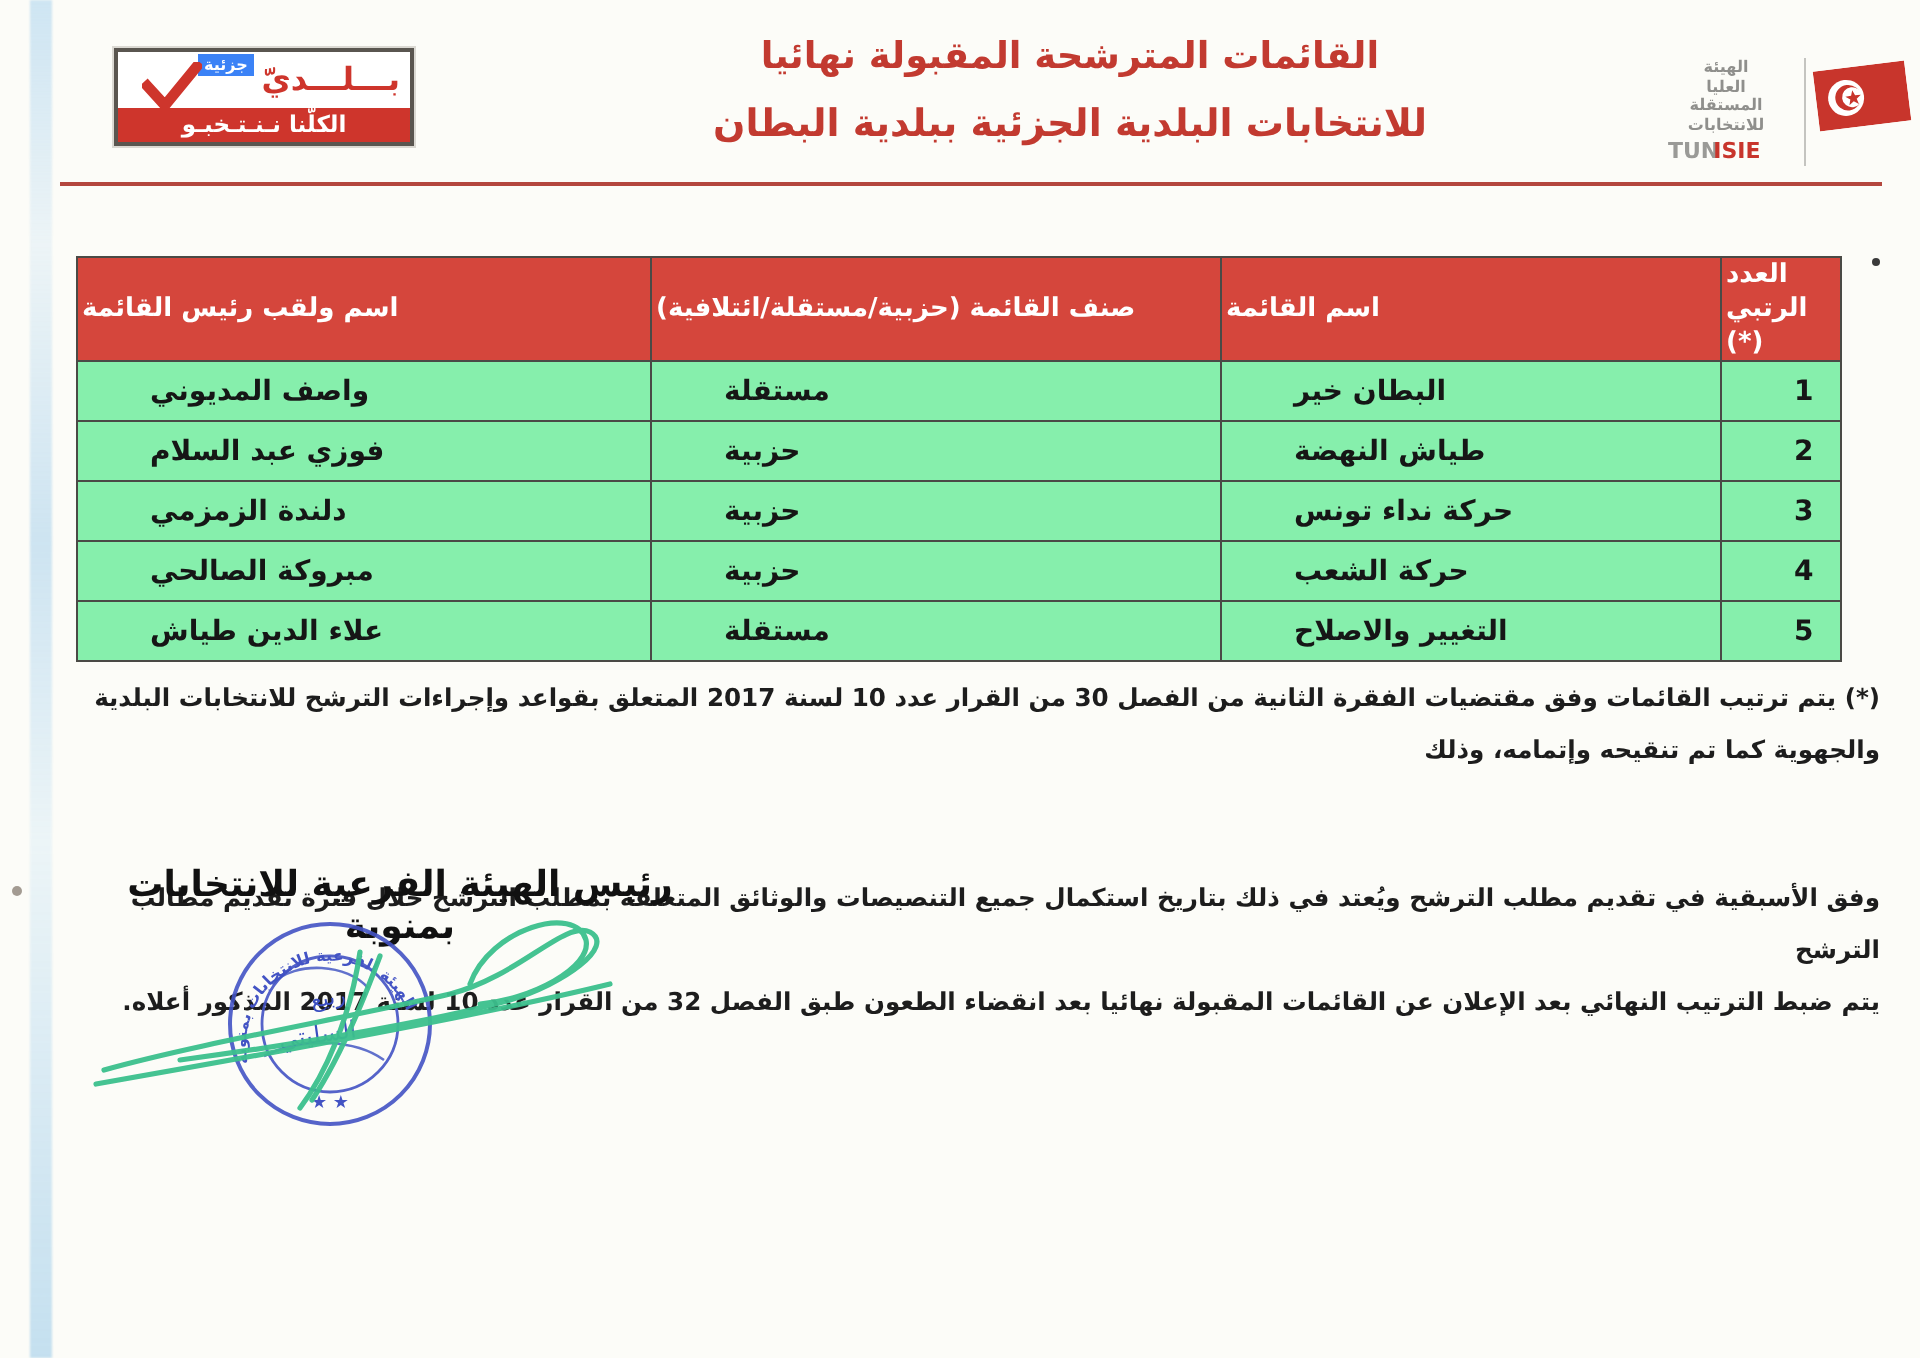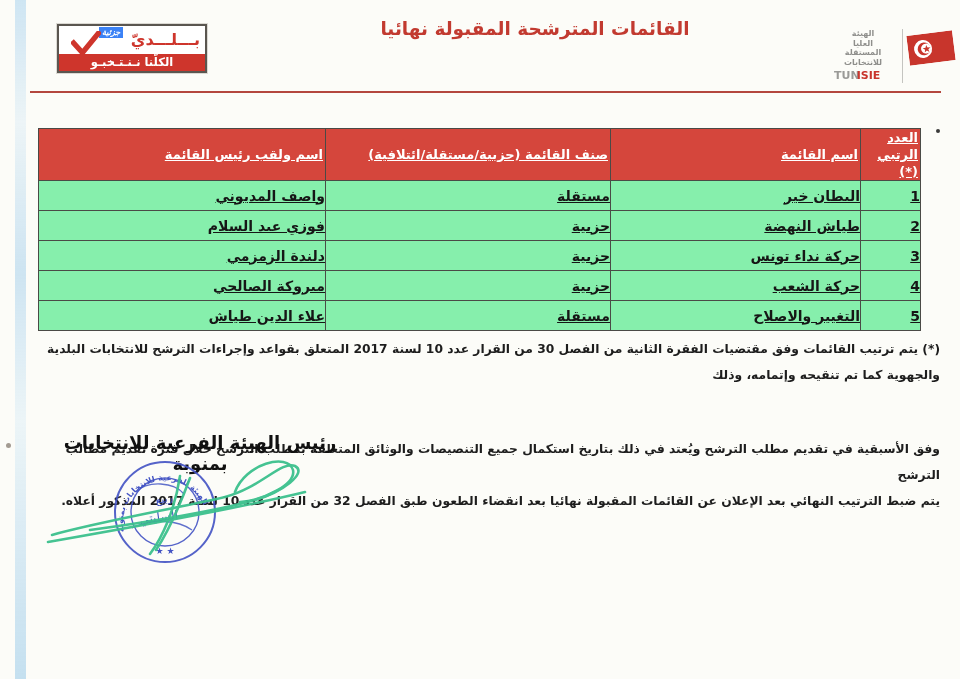--- a/index.html
+++ b/index.html
@@ -23,21 +23,21 @@
   .muni-logo {
     position:absolute; left:57px; top:24px; width:150px; height:49px;
     background:#fff; border:2px solid #5a5650; box-shadow:0 0 0 1px rgba(120,110,100,.25);
   }
   .muni-word {
     position:absolute; right:5px; top:0px; color:#ce352c; font-weight:bold;
     font-size:16px; line-height:28px; direction:rtl;
   }
   .muni-badge {
     position:absolute; left:40px; top:1px; background:#3b82f6; color:#fff;
-    font-size:8px; font-weight:bold; padding:1px 3px; direction:rtl;font-style:italic;
+    font-size:8px; font-weight:bold; padding:1px 3px; direction:rtl;
   }
   .muni-check { position:absolute; left:12px; top:5px; }
   .muni-bar {
     position:absolute; left:0; bottom:0; width:100%; height:17px; background:#ce352c;
     color:#fff; font-weight:bold; font-size:11.5px; text-align:center; line-height:17px;
     direction:rtl; letter-spacing:1px;
   }
 
   
   .doc-title {
@@ -56,21 +56,21 @@
   .isie-word .gray { color:#9a9a97; }
   .isie-word .red { color:#c8352c; margin-left:-3px; }
   .isie-sep { position:absolute; left:82px; top:2px; width:1px; height:54px; background:#c4c4c0; }
   .isie-flag { position:absolute; left:88px; top:6px; transform:rotate(-7deg); }
 
   
   table.lists {
     position:absolute; left:38px; top:128px; width:882px;
     border-collapse:collapse; direction:rtl; table-layout:fixed;
   }
-  table.lists th, table.lists td { border:1.5px solid #4a4a46; text-align:right; vertical-align:middle;text-decoration:underline; }
+  table.lists th, table.lists td { border:1.5px solid #4a4a46; text-align:left; vertical-align:middle; }
   table.lists th {
     background:#d5463c; color:#fff; font-weight:bold; font-size:13px; height:44px; line-height:17px; padding:0 2px;
   }
   table.lists td { background:#86efac; color:#161616; font-weight:bold; font-size:14px; height:30px;padding-left:36px; }
   col.c-num { width:60px; } col.c-name { width:250px; } col.c-type { width:285px; } col.c-head { width:287px; }
 
   
   .footnote {
     position:absolute; left:40px; top:336px; width:900px; direction:rtl;
     color:#1d1d1d; font-size:12.3px; font-weight:bold;
@@ -100,20 +100,21 @@
     <div class="muni-badge">جزئية</div>
     <svg class="muni-check" width="30" height="24" viewBox="0 0 34 26">
       <path d="M3 13 L13 24 L31 2" fill="none" stroke="#ce352c" stroke-width="6" stroke-linecap="square"></path>
     </svg>
     <div class="muni-word">بـــلـــديّ</div>
     <div class="muni-bar">الكلّنا نـنـتـخبـو</div>
   </div>
 
   <div class="doc-title">
     <div class="t1">القائمات المترشحة المقبولة نهائيا</div>
+    <div class="t2">للانتخابات البلدية الجزئية ببلدية البطان</div>
   </div>
   <div class="red-rule"></div>
 
   <div class="isie">
     <div class="isie-lines">
       <div>الهيئة</div>
       <div>العليا</div>
       <div>المستقلة</div>
       <div>للانتخابات</div>
     </div>

